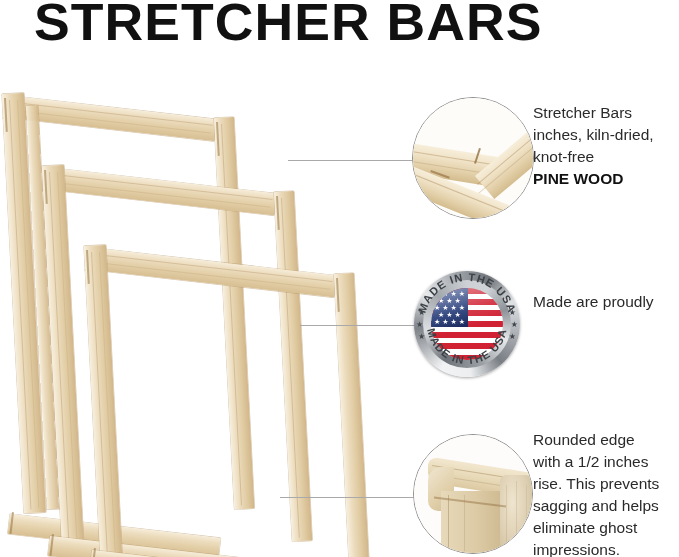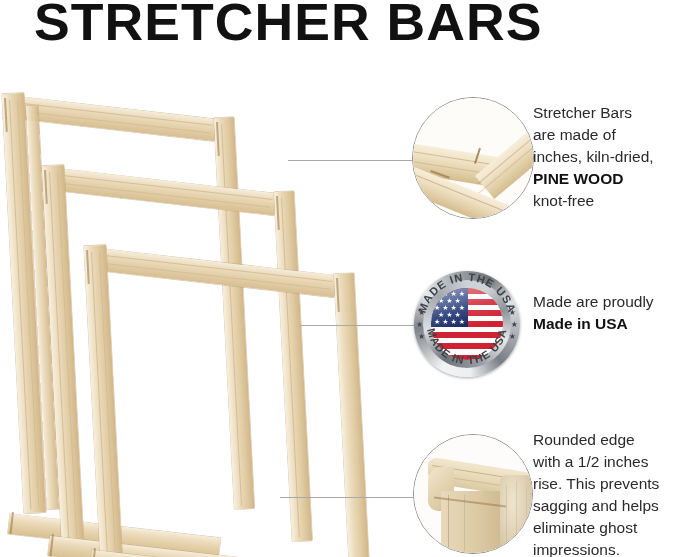--- a/index.html
+++ b/index.html
@@ -281,24 +281,23 @@
       <div class="joint-piece" style="left:-6px;top:66px;width:150px;height:26px;transform:rotate(22deg);transform-origin:0 0;"></div>
       <div class="joint-line" style="left:-4px;top:74px;width:146px;height:1px;transform:rotate(22deg);transform-origin:0 0;"></div>
 
       <div class="joint-line" style="left:66px;top:50px;width:2px;height:16px;transform:rotate(18deg);transform-origin:0 0;background:rgba(140,104,58,.75);"></div>
       <div class="joint-line" style="left:18px;top:72px;width:20px;height:1.5px;background:rgba(140,104,58,.6);transform:rotate(20deg);transform-origin:0 0;"></div>
     </div>
   </div>
 
   <div class="callout-text" style="left:533px;top:102px;width:146px;">
     <span class="line">Stretcher Bars</span>
-    <span class="line">are made of</span>
     <span class="line">inches, kiln-dried,</span>
+    <span class="line">knot-free</span>
     <span class="line bold">PINE WOOD</span>
-    <span class="line">knot-free</span>
   </div>
 
   <div class="badge" style="left:414px;top:271px;width:106px;height:106px;">
     <div class="badge-inner-ring"></div>
 
     <span class="ring-star" style="left:4px;top:38px;">★</span>
     <span class="ring-star" style="left:2px;top:50px;">★</span>
     <span class="ring-star" style="left:4px;top:62px;">★</span>
     <span class="ring-star" style="right:4px;top:38px;">★</span>
     <span class="ring-star" style="right:2px;top:50px;">★</span>
@@ -352,21 +351,20 @@
         <textPath href="#arcTop" startOffset="50%" text-anchor="middle" id="badgeTopText">MADE IN THE USA</textPath>
       </text>
       <text>
         <textPath href="#arcBottom" startOffset="50%" text-anchor="middle" id="badgeBottomText">MADE IN THE USA</textPath>
       </text>
     </svg>
   </div>
 
   <div class="callout-text" style="left:533px;top:291px;width:146px;">
     <span class="line">Made are proudly</span>
-    <span class="line bold">Made in USA</span>
   </div>
 
   <div class="callout-circle" style="left:413px;top:434px;width:118px;height:118px;">
     <div class="photo">
       <div class="prof-bg"></div>
 
       <div class="prof-top" style="left:14px;top:30px;width:108px;height:26px;transform:skewY(9deg);background:linear-gradient(180deg,#f2e7cf 0%,#e8dab8 50%,#dcc9a2 100%);border-radius:10px 4px 4px 10px;"></div>
       <div class="prof-line" style="left:18px;top:38px;width:100px;height:1px;transform:skewY(9deg);"></div>
       <div class="prof-line" style="left:18px;top:47px;width:98px;height:1px;transform:skewY(9deg);opacity:.65;"></div>
 

